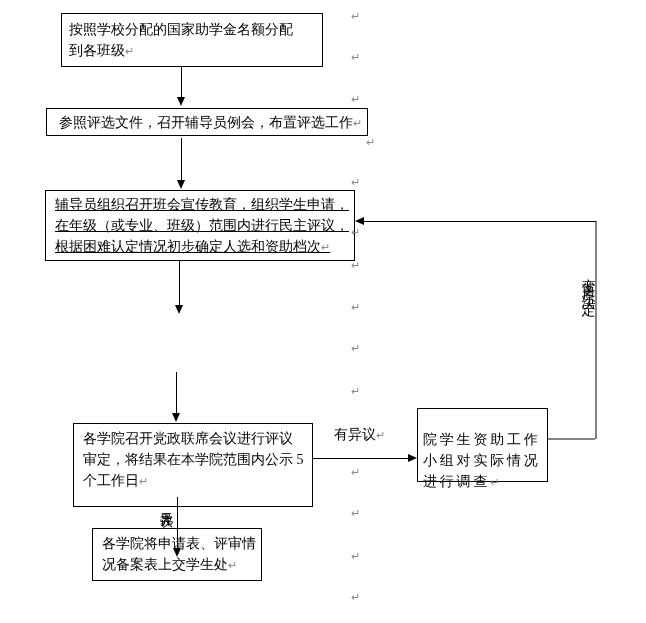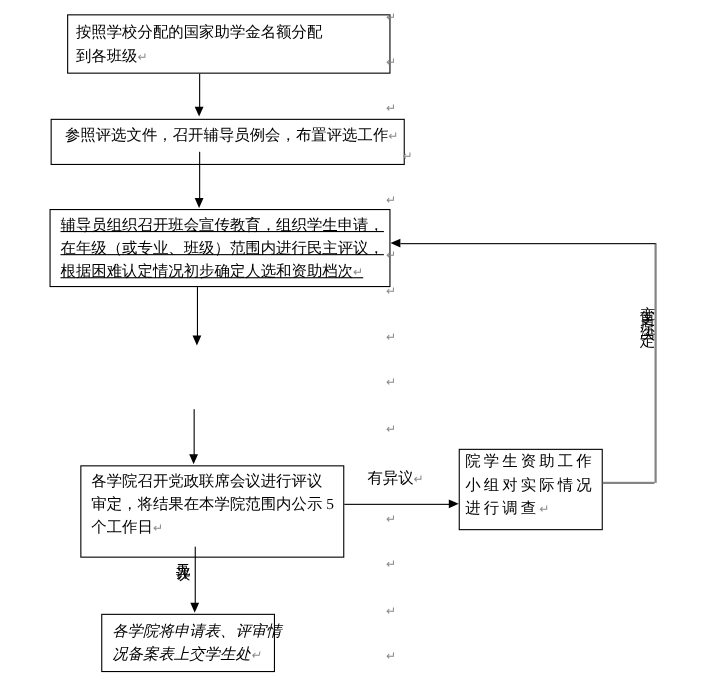--- a/index.html
+++ b/index.html
@@ -19,48 +19,48 @@
   .ah-right{border-top:4px solid transparent;border-bottom:4px solid transparent;border-left:9px solid #000;}
   .mark{position:absolute;color:#8a8a8a;font-size:11px;line-height:14px;}
   .vtext{position:absolute;writing-mode:vertical-rl;text-orientation:upright;white-space:pre;}
   .lbl{position:absolute;font-size:14px;line-height:16px;}
 </style>
 </head>
 <body>
 
 <div class="canvas">
 
-  <div class="fbox" style="left:61px;top:13px;width:294px;height:54px;padding:5px 6px 0 7px;">
+  <div class="fbox" style="left:61px;top:13px;width:262px;height:54px;padding:5px 6px 0 7px;">
     <span class="txt">按照学校分配的国家助学金名额分配
 到各班级</span><span class="pm">↵</span>
   </div>
 
-  <div class="fbox" style="left:46px;top:108px;width:322px;height:42px;padding:3px 2px 0 12px;">
+  <div class="fbox" style="left:46px;top:108px;width:322px;height:28px;padding:3px 2px 0 12px;">
     <span class="txt">参照评选文件，召开辅导员例会，布置评选工作</span><span class="pm">↵</span>
   </div>
 
   <div class="fbox" style="left:45px;top:190px;width:310px;height:71px;padding:3px 0 0 9px;text-decoration:underline;">
     <span class="txt">辅导员组织召开班会宣传教育，组织学生申请，
 在年级（或专业、班级）范围内进行民主评议，
 根据困难认定情况初步确定人选和资助档次</span><span class="pm">↵</span>
   </div>
 
 
   <div class="fbox" style="left:73px;top:423px;width:240px;height:84px;padding:4px 0 0 9px;font-family:Liberation Serif, serif;">
     <span class="txt">各学院召开党政联席会议进行评议
 审定，将结果在本学院范围内公示 5
 个工作日</span><span class="pm">↵</span>
   </div>
 
-  <div class="fbox" style="left:92px;top:558px;width:158px;height:53px;padding:4px 0 0 9px;font-style:italic;">
+  <div class="fbox" style="left:92px;top:528px;width:170px;height:53px;padding:4px 0 0 9px;">
     <span class="txt">各学院将申请表、评审情
 况备案表上交学生处</span><span class="pm">↵</span>
   </div>
 
-  <div class="fbox just" style="left:417px;top:408px;width:131px;height:74px;padding:0 0 0 5px;">
+  <div class="fbox just" style="left:417px;top:408px;width:131px;height:74px;padding:20px 0 0 5px;">
     <span class="txt">院学生资助工作
 小组对实际情况
 进行调查</span><span class="pm">↵</span>
   </div>
 
   <div class="vline" style="left:181px;top:67px;height:31px;"></div>
   <div class="ah ah-down" style="left:177px;top:97px;"></div>
 
   <div class="vline" style="left:181px;top:138px;height:43px;"></div>
   <div class="ah ah-down" style="left:177px;top:180px;"></div>

